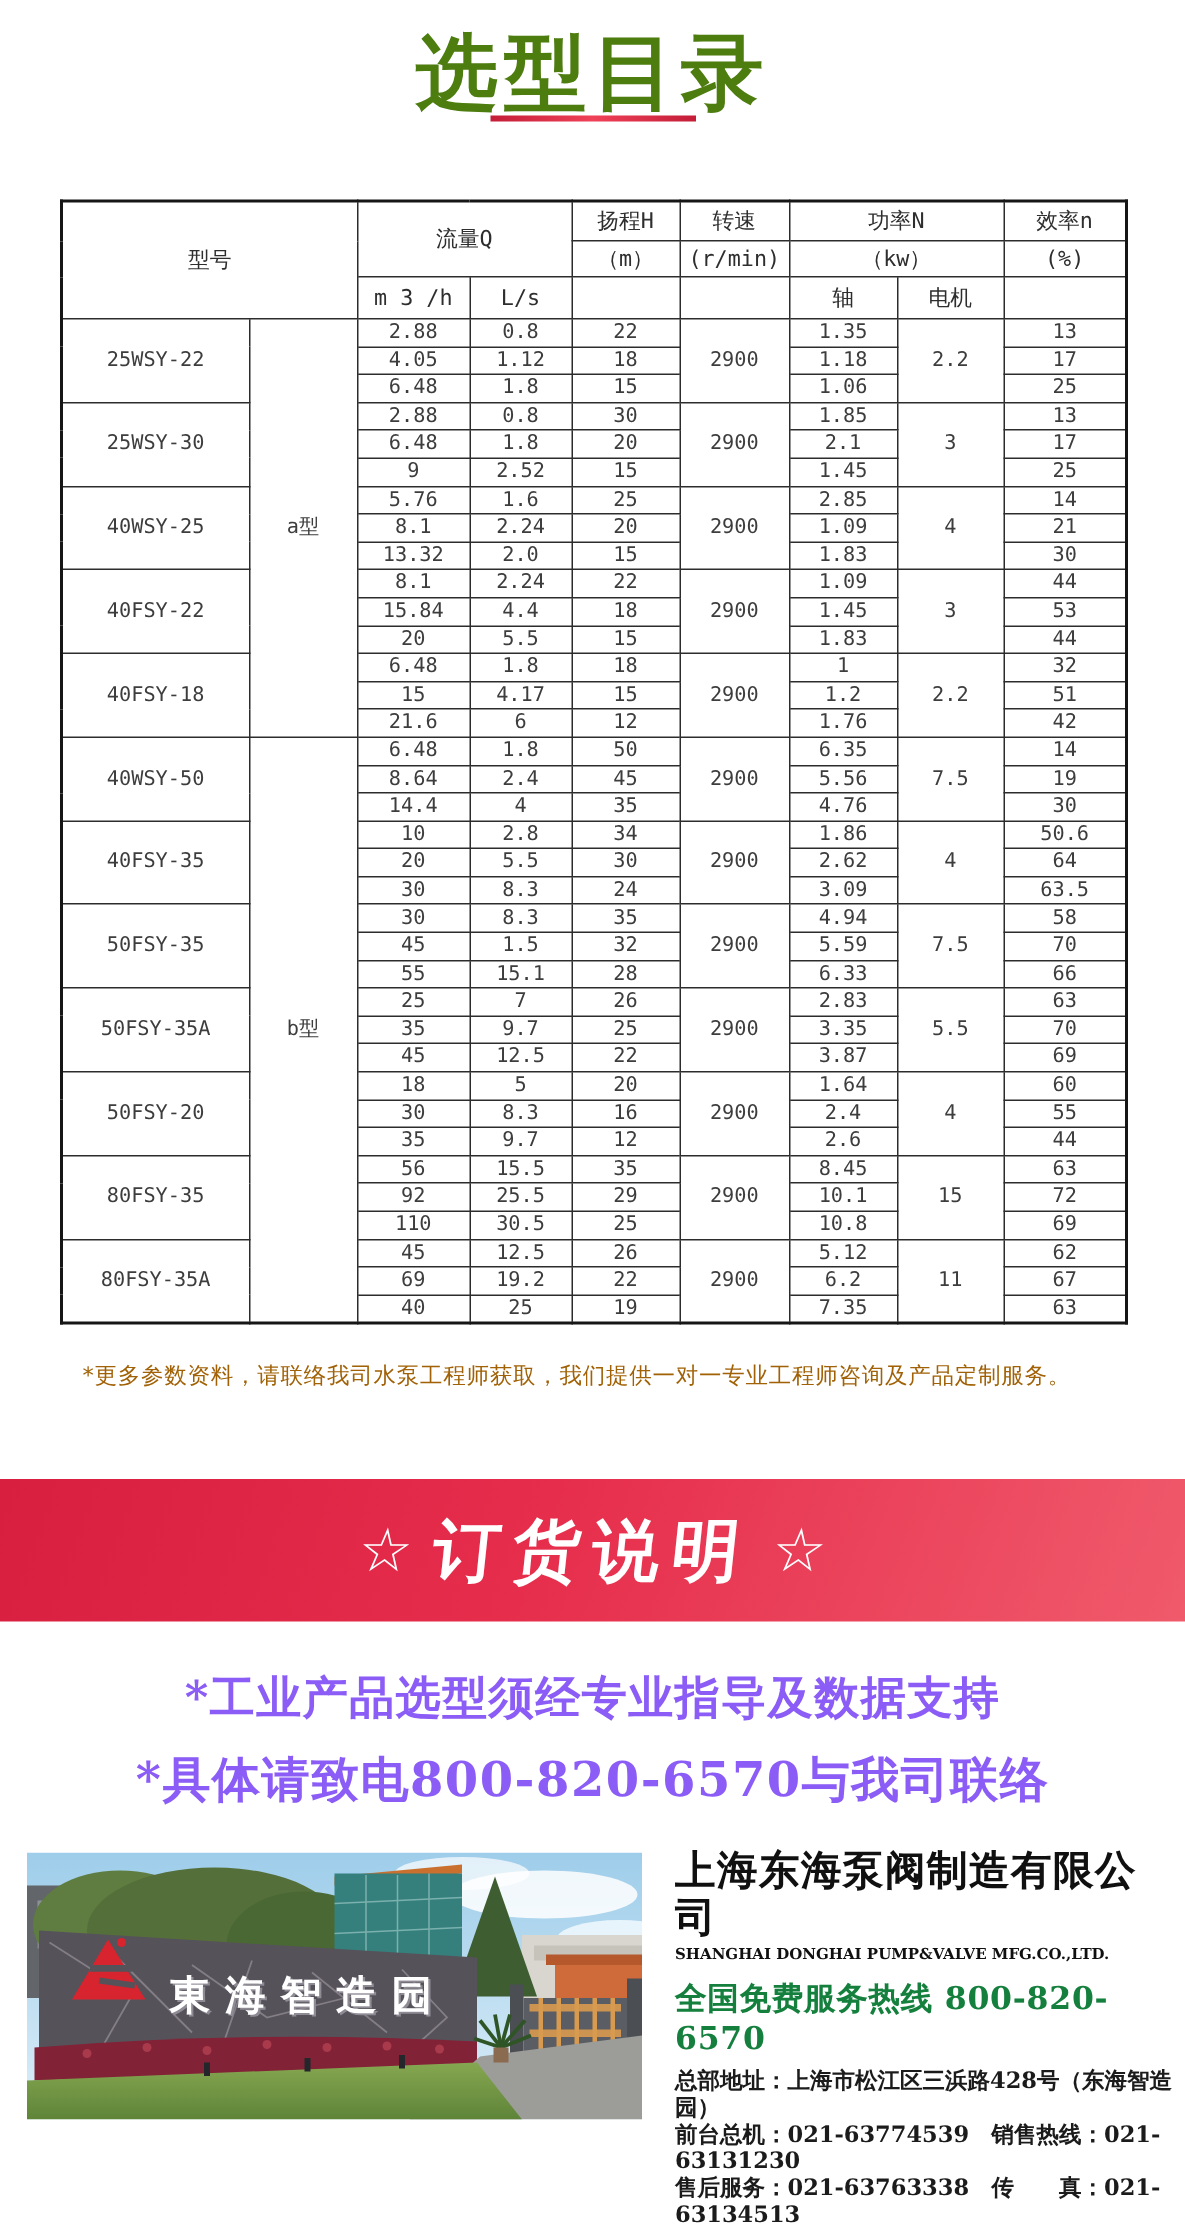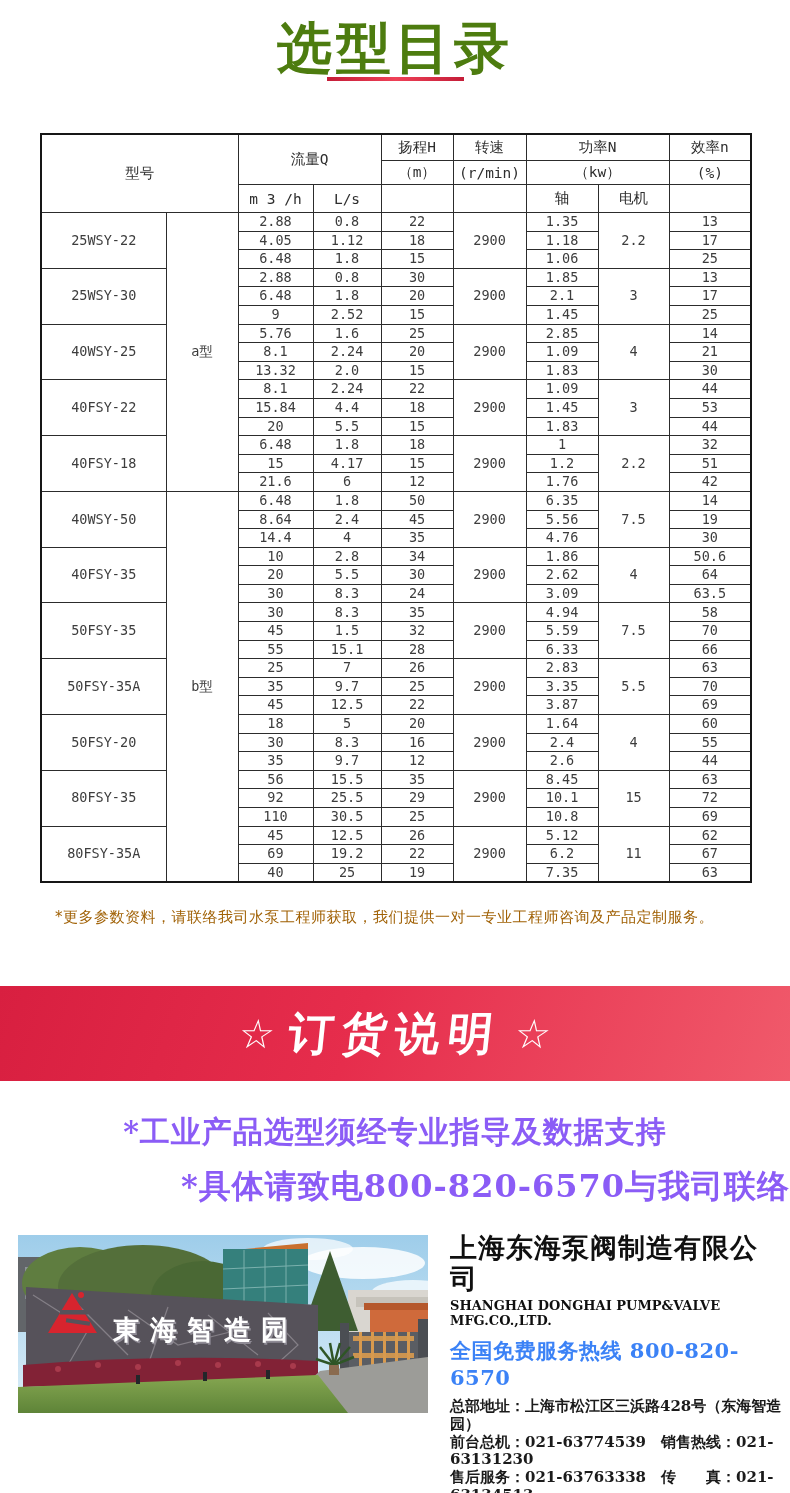--- a/index.html
+++ b/index.html
@@ -34,30 +34,30 @@
     background:linear-gradient(110deg,#d81f40 0%,#e62d4c 45%,#f05a6b 100%);
     display:flex;align-items:center;justify-content:center;}
   .banner-inner{transform:skewX(-6deg);color:#ffffff;font-weight:800;
     font-size:45px;letter-spacing:8px;display:flex;align-items:center;gap:14px;}
   .banner-inner .star{font-size:40px;font-weight:400;letter-spacing:0;}
 
   
   .notices{position:absolute;left:0;top:1112px;width:100%;text-align:center;
     font-family:"DejaVu Serif","Liberation Serif",serif;font-weight:700;color:#8b5cf6;}
   .notice-1{font-size:30px;letter-spacing:1px;margin:0 0 12px 0;}
-  .notice-2{font-size:32px;letter-spacing:1px;margin:0;text-align:right;}
+  .notice-2{font-size:32px;letter-spacing:1px;margin:0;}
 
   
   .photo{position:absolute;left:18px;top:1235px;width:410px;height:178px;}
   .company{position:absolute;left:450px;top:1232px;width:335px;color:#101010;}
   .company-name{font-size:27px;font-weight:800;letter-spacing:1px;margin:0;line-height:1.15;}
   .company-name-en{font-family:"DejaVu Serif","Liberation Serif",serif;font-weight:700;
-    font-size:13px;margin:4px 0 0 0;letter-spacing:0;}
+    font-size:10px;margin:4px 0 0 0;letter-spacing:0;}
   .hotline{font-family:"DejaVu Serif","Liberation Serif",serif;font-weight:800;
-    color:#3b82f6;font-size:21px;margin:9px 0 0 0;letter-spacing:0.5px;}
+    color:#15803d;font-size:21px;margin:9px 0 0 0;letter-spacing:0.5px;}
   .contact-list{list-style:none;margin:8px 0 0 0;padding:0;
     font-family:"DejaVu Serif","Liberation Serif",serif;font-weight:700;
     font-size:15px;line-height:17.8px;color:#1b1b1b;}
 </style>
 </head>
 <body>
 
 <div class="page">
 
   <h1 class="page-title">选型目录</h1>

